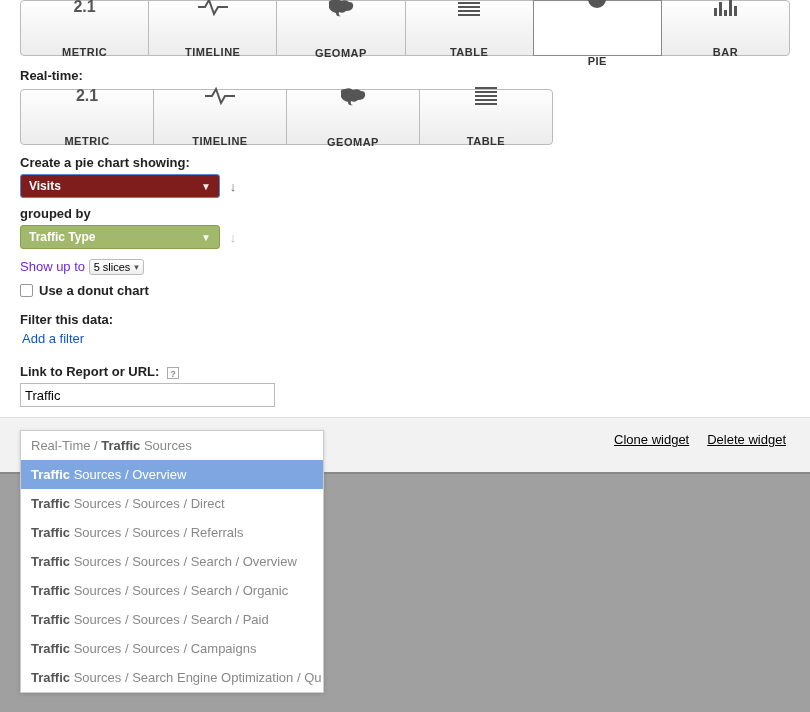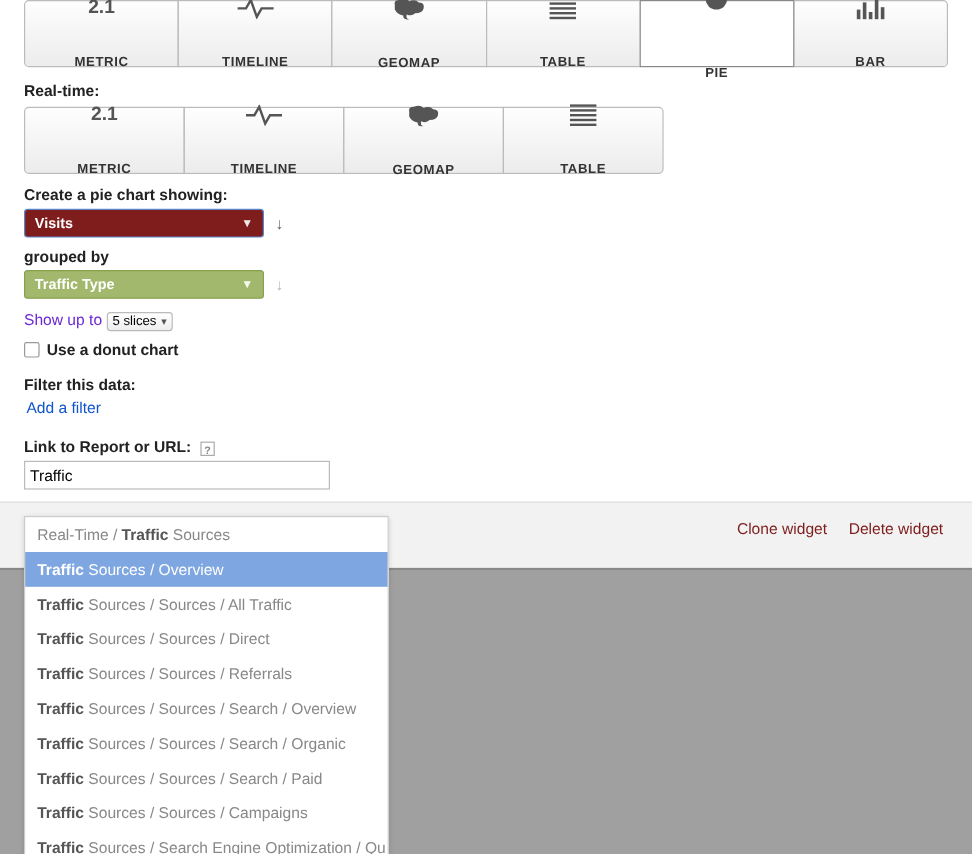--- a/index.html
+++ b/index.html
@@ -157,21 +157,21 @@
     border:1px solid #ccc;
     background:linear-gradient(#fefefe,#ececec);
     border-radius:3px;
     padding:5px 12px;
     font-size:12px;
     font-weight:bold;
     color:#555;
     cursor:pointer;
     visibility:hidden; 
   }
-  .footer-link { color:#7f1d1d; font-size:13px; cursor:pointer; }
+  .footer-link { color:#000000; font-size:13px; cursor:pointer;text-decoration:underline; }
   
   .ic-metric { font-family: Arial; font-weight:bold; font-size:16px; color:#555;}
   .ic-table { display:flex; flex-direction:column; gap:2px;}
   .ic-table span { width:22px;height:2px;background:#555;display:block;}
   .ic-bar { display:flex; gap:2px; align-items:flex-end;}
   .ic-bar span { width:3px; background:#555; display:block;}
   svg { display:block; }
 </style>
 </head>
 <body>
@@ -323,21 +323,20 @@
       <span class="btn">Save</span>
       <span class="btn">Cancel</span>
     </div>
     <span class="footer-link">Clone widget</span>
     <span class="footer-link">Delete widget</span>
   </div>
 
   <div class="autocomplete" id="ac">
       <div class="ac-item"><span>Real-Time / </span><b>Traffic</b><span> Sources</span></div>
       <div class="ac-item selected"><span></span><b>Traffic</b><span> Sources / Overview</span></div>
-      <div class="ac-item"><span></span><b>Traffic</b><span> Sources / Sources / All Traffic</span></div>
       <div class="ac-item"><span></span><b>Traffic</b><span> Sources / Sources / Direct</span></div>
       <div class="ac-item"><span></span><b>Traffic</b><span> Sources / Sources / Referrals</span></div>
       <div class="ac-item"><span></span><b>Traffic</b><span> Sources / Sources / Search / Overview</span></div>
       <div class="ac-item"><span></span><b>Traffic</b><span> Sources / Sources / Search / Organic</span></div>
       <div class="ac-item"><span></span><b>Traffic</b><span> Sources / Sources / Search / Paid</span></div>
       <div class="ac-item"><span></span><b>Traffic</b><span> Sources / Sources / Campaigns</span></div>
       <div class="ac-item"><span></span><b>Traffic</b><span> Sources / Search Engine Optimization / Qu</span></div>
     </div>
 </div>
 

